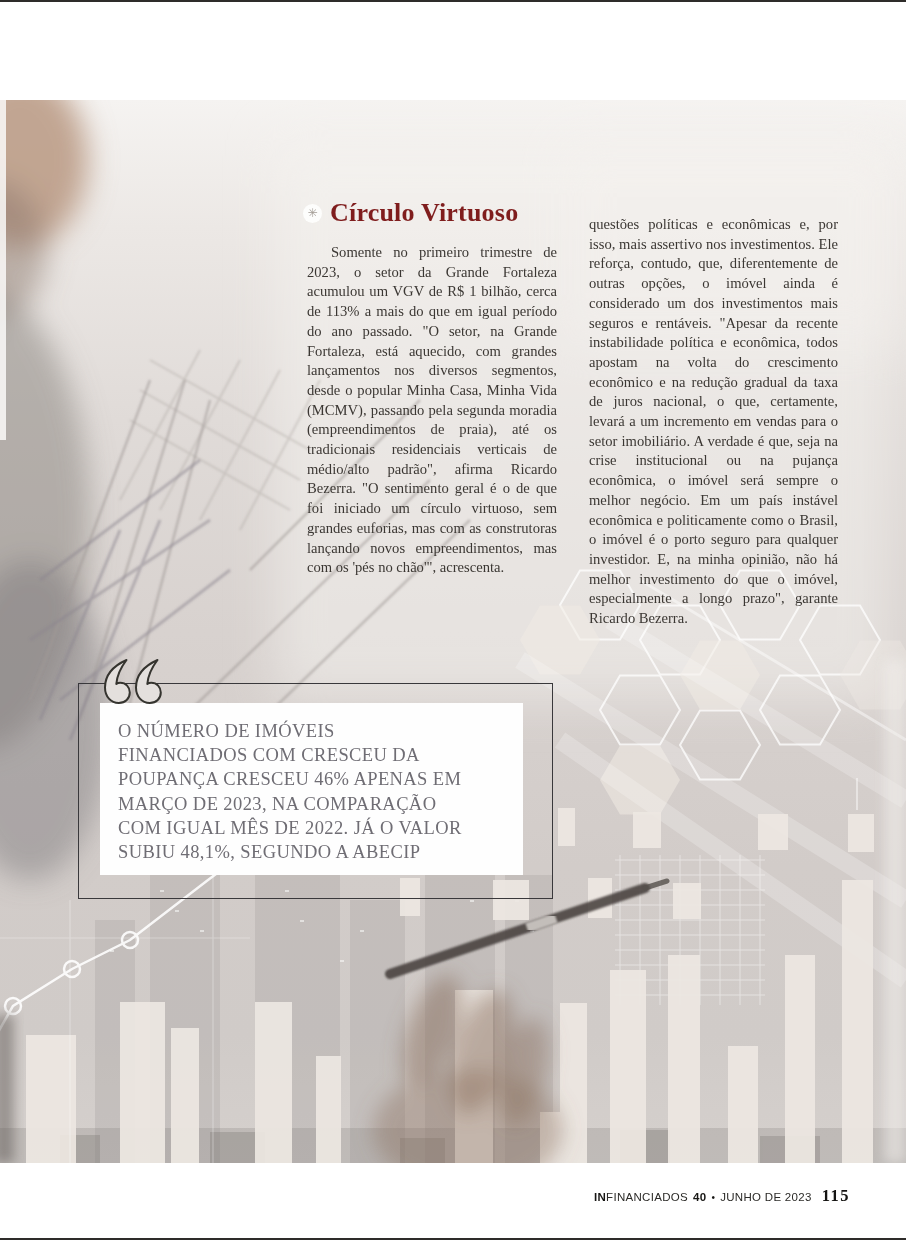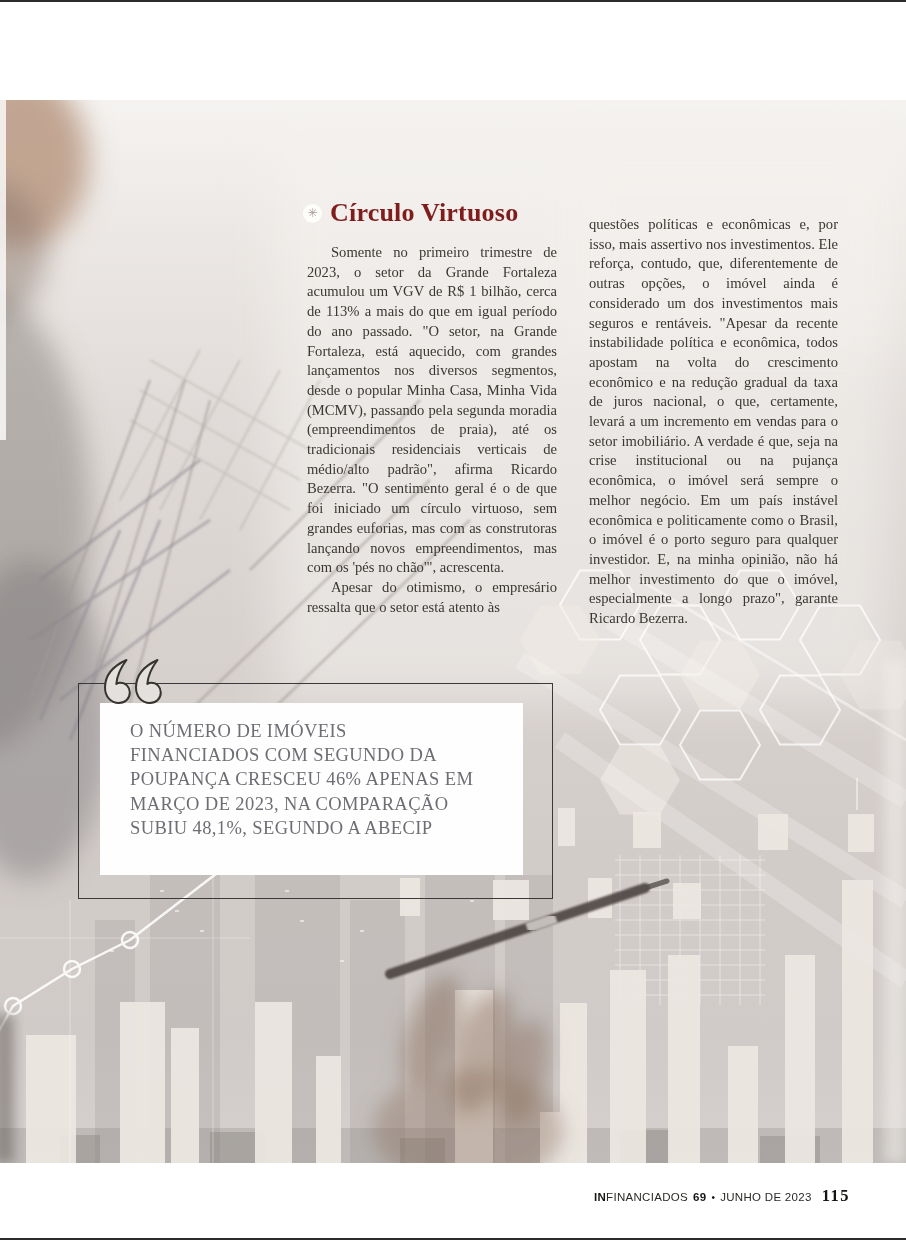--- a/index.html
+++ b/index.html
@@ -78,21 +78,21 @@
     width: 475px; height: 216px;
     border: 1.5px solid #39383b;
     z-index: 2;
     background: transparent;
   }
   .quote-white {
     position: absolute;
     left: 100px; top: 703px;
     width: 423px; height: 172px;
     background: #fefefe;
-    padding: 16px 18px 0 30px;
+    padding: 16px 18px 0 18px;
     z-index: 3;
   }
   .quote-line {
     font-family: "Liberation Serif", serif;
     font-size: 18.5px;
     line-height: 24.2px;
     letter-spacing: 0.4px;
     color: #6f6d74;
     white-space: nowrap;
   }
@@ -344,46 +344,46 @@
 
   <div class="headline">
     <span class="star-badge">
       <span>✳</span>
     </span>
     <h1 class="title">Círculo Virtuoso</h1>
   </div>
 
   <div class="col col-left">
     <p class="indent">Somente no primeiro trimestre de 2023, o setor da Grande Fortaleza acumulou um VGV de R$ 1 bilhão, cerca de 113% a mais do que em igual período do ano passado. "O setor, na Grande Fortaleza, está aquecido, com grandes lançamentos nos diversos segmentos, desde o popular Minha Casa, Minha Vida (MCMV), passando pela segunda moradia (empreendimentos de praia), até os tradicionais residenciais verticais de médio/alto padrão", afirma Ricardo Bezerra. "O sentimento geral é o de que foi iniciado um círculo virtuoso, sem grandes euforias, mas com as construtoras lançando novos empreendimentos, mas com os 'pés no chão'", acrescenta.</p>
-    <p class="indent">Apesar do otimismo, o empresário ressalta que o setor está atento às</p>
   </div>
   <div class="col col-right">
     <p>questões políticas e econômicas e, por isso, mais assertivo nos investimentos. Ele reforça, contudo, que, diferentemente de outras opções, o imóvel ainda é considerado um dos investimentos mais seguros e rentáveis. "Apesar da recente instabilidade política e econômica, todos apostam na volta do crescimento econômico e na redução gradual da taxa de juros nacional, o que, certamente, levará a um incremento em vendas para o setor imobiliário. A verdade é que, seja na crise institucional ou na pujança econômica, o imóvel será sempre o melhor negócio. Em um país instável econômica e politicamente como o Brasil, o imóvel é o porto seguro para qualquer investidor. E, na minha opinião, não há melhor investimento do que o imóvel, especialmente a longo prazo", garante Ricardo Bezerra.</p>
   </div>
 
   <div class="quote-box"></div>
   <div class="quote-white">
     <div class="quote-line">O NÚMERO DE IMÓVEIS</div>
-    <div class="quote-line">FINANCIADOS COM SEGUNDO DA</div>
+    <div class="quote-line">FINANCIADOS COM CRESCEU DA</div>
     <div class="quote-line">POUPANÇA CRESCEU 46% APENAS EM</div>
     <div class="quote-line">MARÇO DE 2023, NA COMPARAÇÃO</div>
+    <div class="quote-line">COM IGUAL MÊS DE 2022. JÁ O VALOR</div>
     <div class="quote-line">SUBIU 48,1%, SEGUNDO A ABECIP</div>
   </div>
   <div class="quote-icon">
     <svg width="62" height="54" viewBox="0 0 62 54" xmlns="http://www.w3.org/2000/svg">
       <g fill="#e4e0dd" stroke="#35342f" stroke-width="2" stroke-linejoin="round">
         <path d="M24.5 2 C11 8 3 17.5 3 29.5 C3 38.5 8.8 45 16.8 45 C23.3 45 27.8 40.5 27.8 34.5 C27.8 29 23.8 24.8 18.3 24.8 C16.8 24.8 15.3 25.2 14.3 26 C15 17.5 18.8 9.5 24.5 2 Z"></path>
         <path d="M55.5 2 C42 8 34 17.5 34 29.5 C34 38.5 39.8 45 47.8 45 C54.3 45 58.8 40.5 58.8 34.5 C58.8 29 54.8 24.8 49.3 24.8 C47.8 24.8 46.3 25.2 45.3 26 C46 17.5 49.8 9.5 55.5 2 Z"></path>
       </g>
     </svg>
   </div>
 
   <div class="footer">
     <span class="b700">IN</span>
     <span class="b400">FINANCIADOS</span>
-    <span class="b700 sp">69</span>
+    <span class="b700 sp">40</span>
     <span class="sep">•</span>
     <span class="b400">JUNHO DE 2023</span>
     <span class="pageno">115</span>
   </div>
 
   <div class="edge bottom"></div>
 </div>
 
 </body></html>

